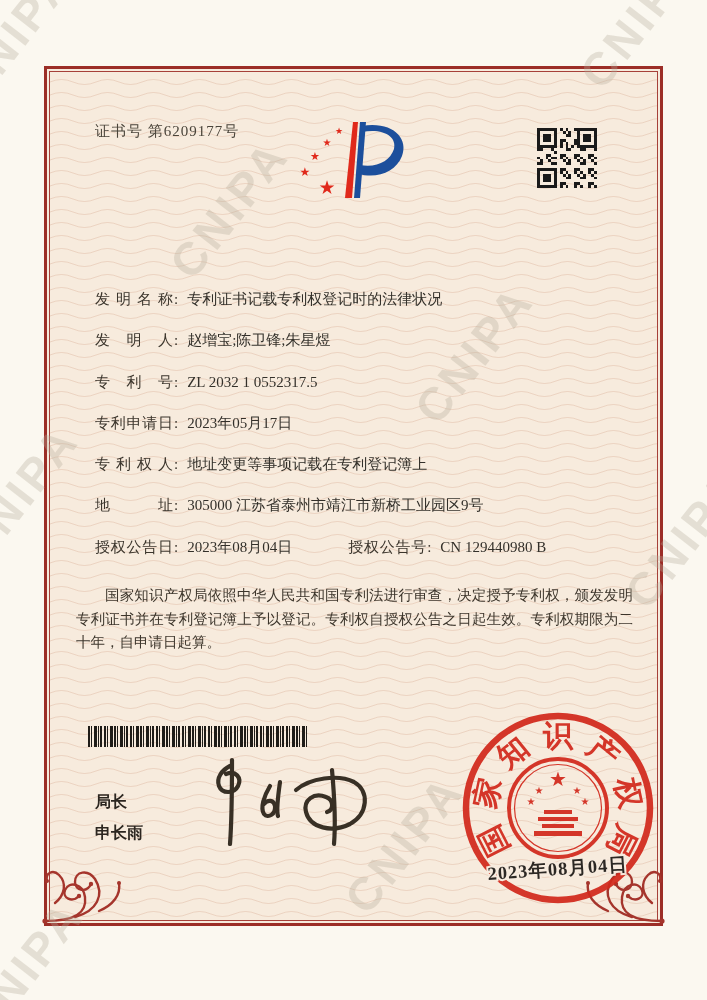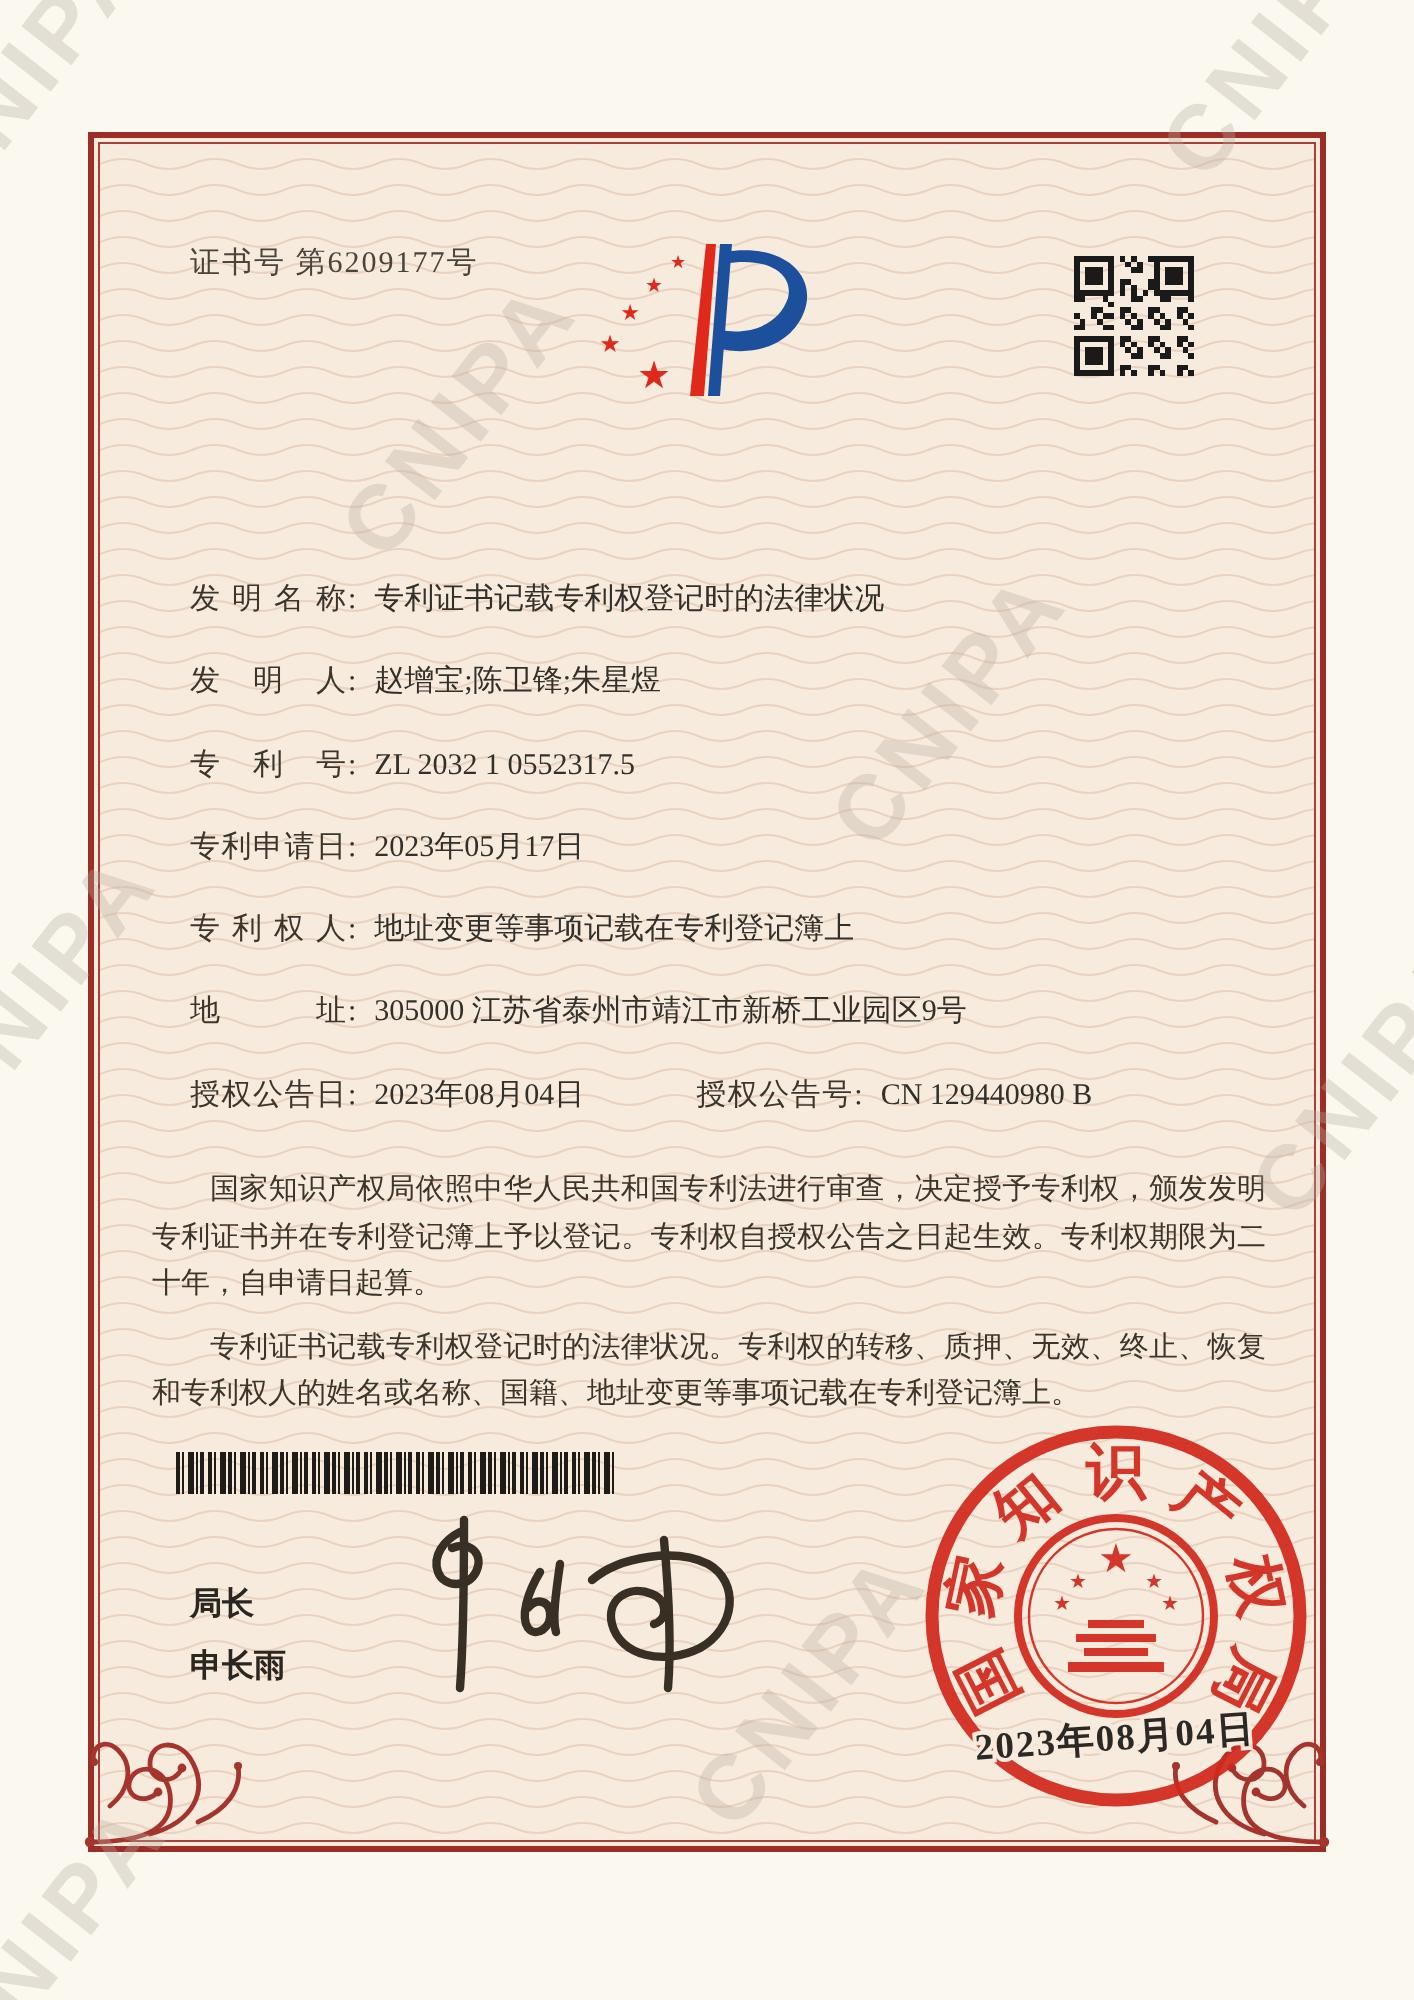--- a/index.html
+++ b/index.html
@@ -426,21 +426,20 @@
             <span>号</span>
           </span>
           <span class="colon">:</span>
           <span class="fvalue">CN 129440980 B</span>
         </span>
       </div>
     </div>
 
   <div class="abs" id="paragraphs">
     <p>国家知识产权局依照中华人民共和国专利法进行审查，决定授予专利权，颁发发明专利证书并在专利登记簿上予以登记。专利权自授权公告之日起生效。专利权期限为二十年，自申请日起算。</p>
-    <p>专利证书记载专利权登记时的法律状况。专利权的转移、质押、无效、终止、恢复和专利权人的姓名或名称、国籍、地址变更等事项记载在专利登记簿上。</p>
   </div>
 
   <div class="abs" id="barcode">
       <div class="bar" style="width: 2px;"></div>
       <div class="gap" style="width: 1px;"></div>
       <div class="bar" style="width: 1px;"></div>
       <div class="gap" style="width: 2px;"></div>
       <div class="bar" style="width: 3px;"></div>
       <div class="gap" style="width: 1px;"></div>
       <div class="bar" style="width: 1px;"></div>

